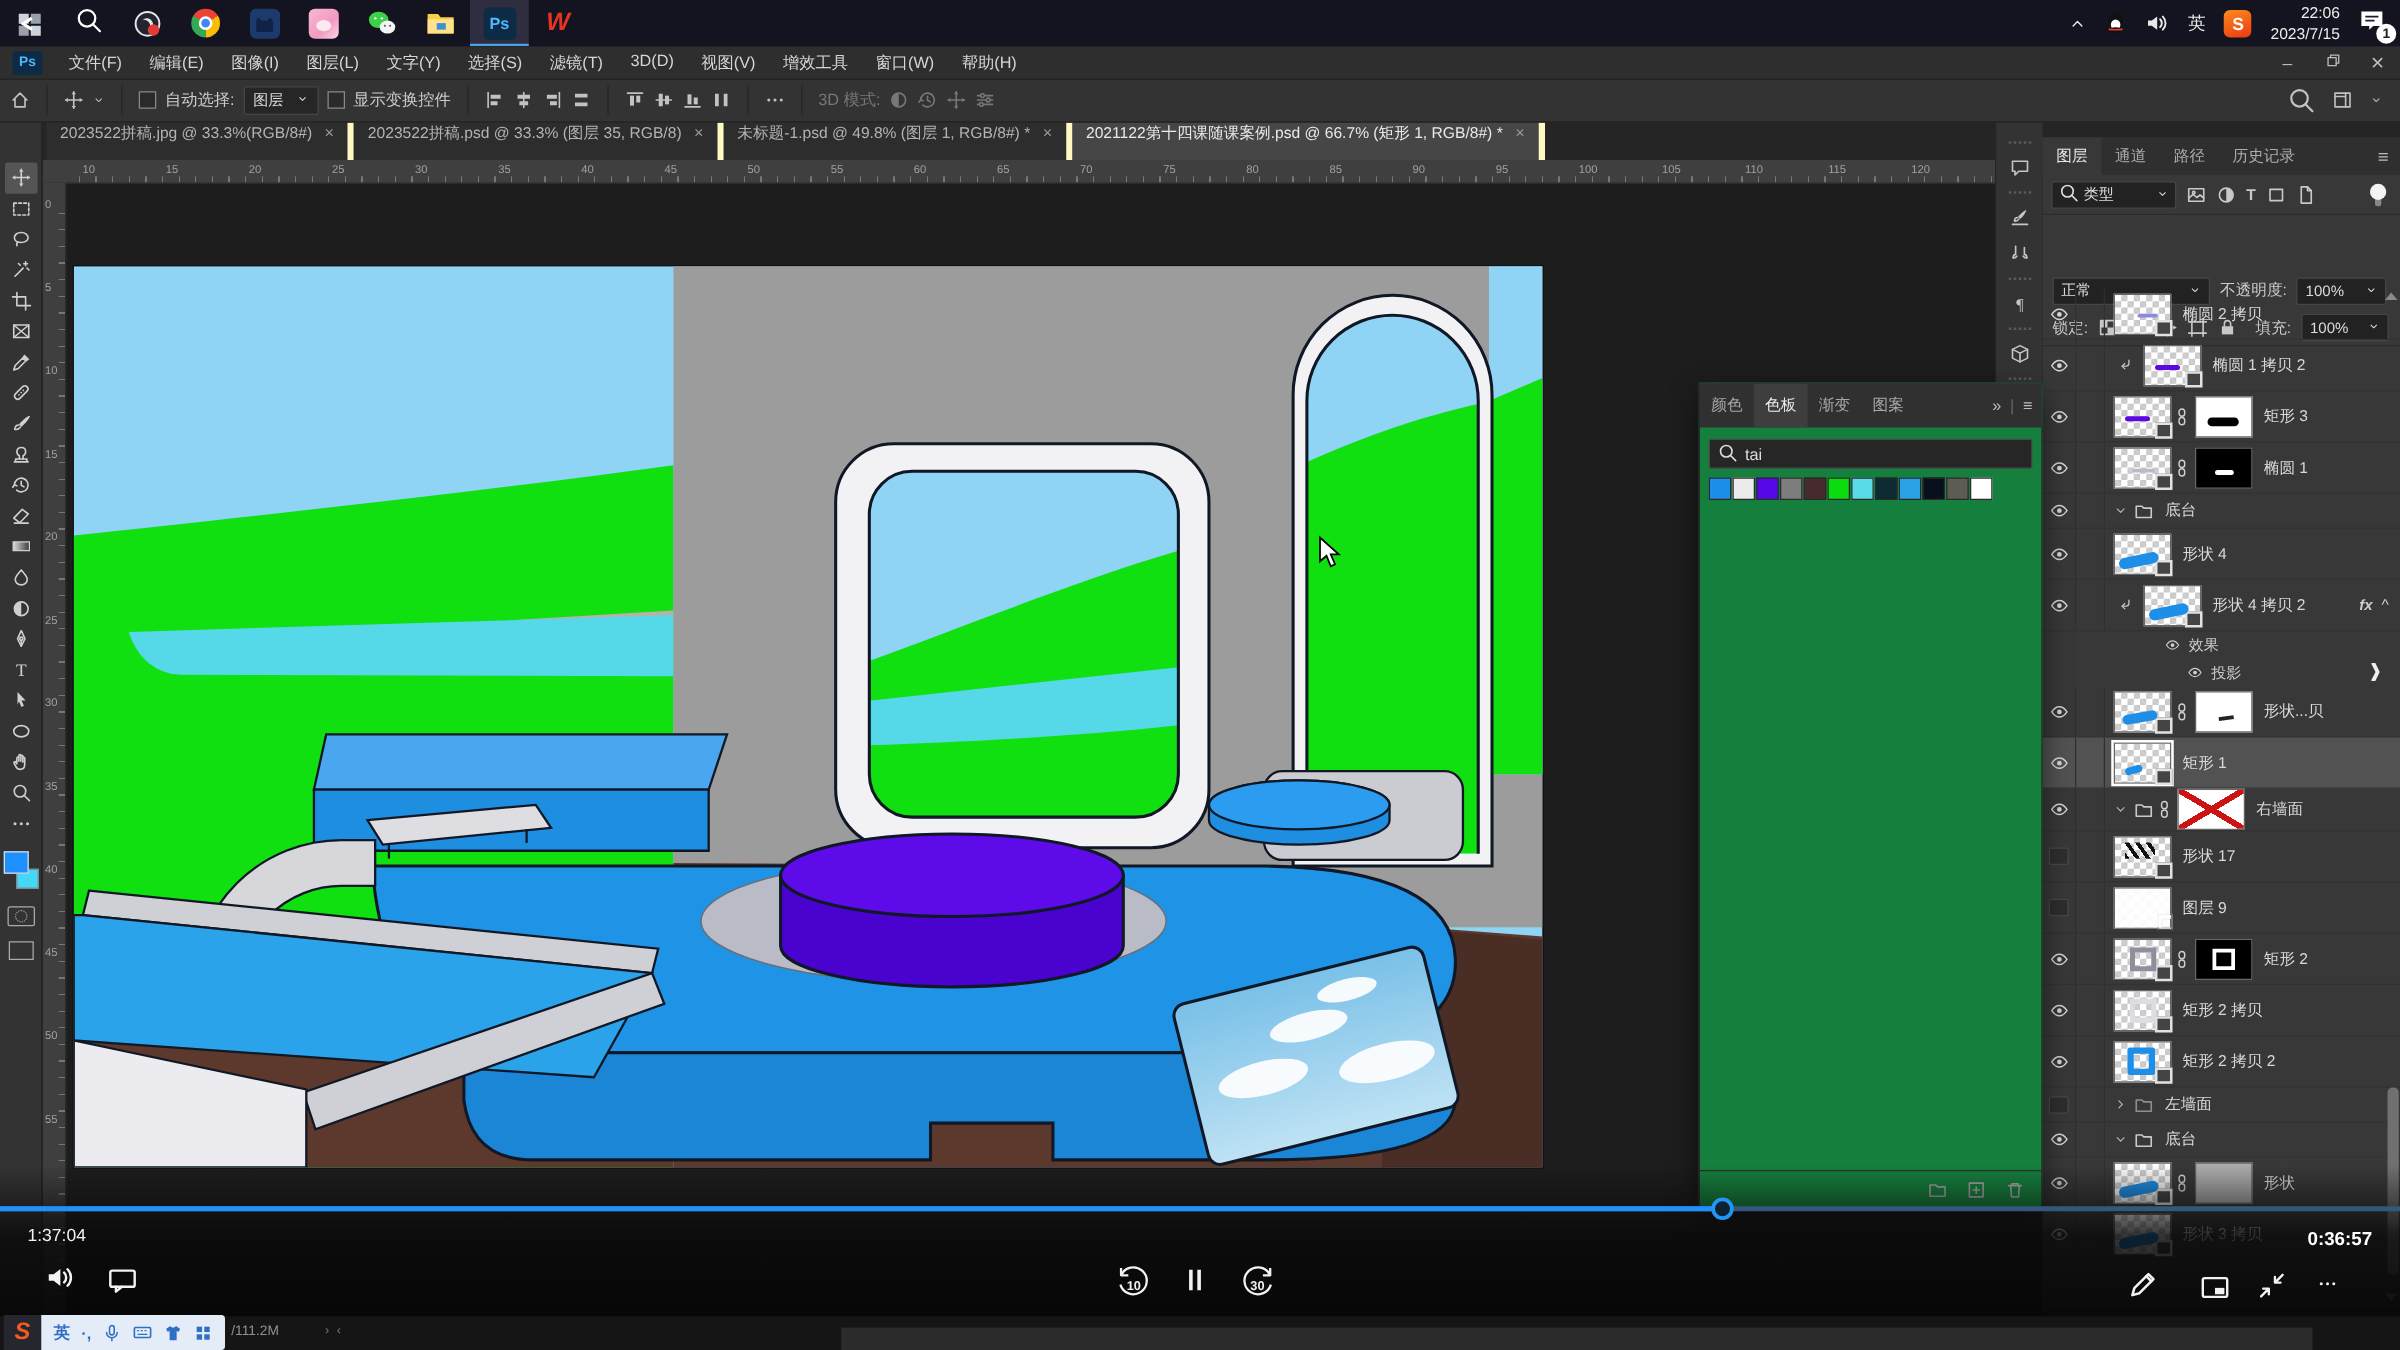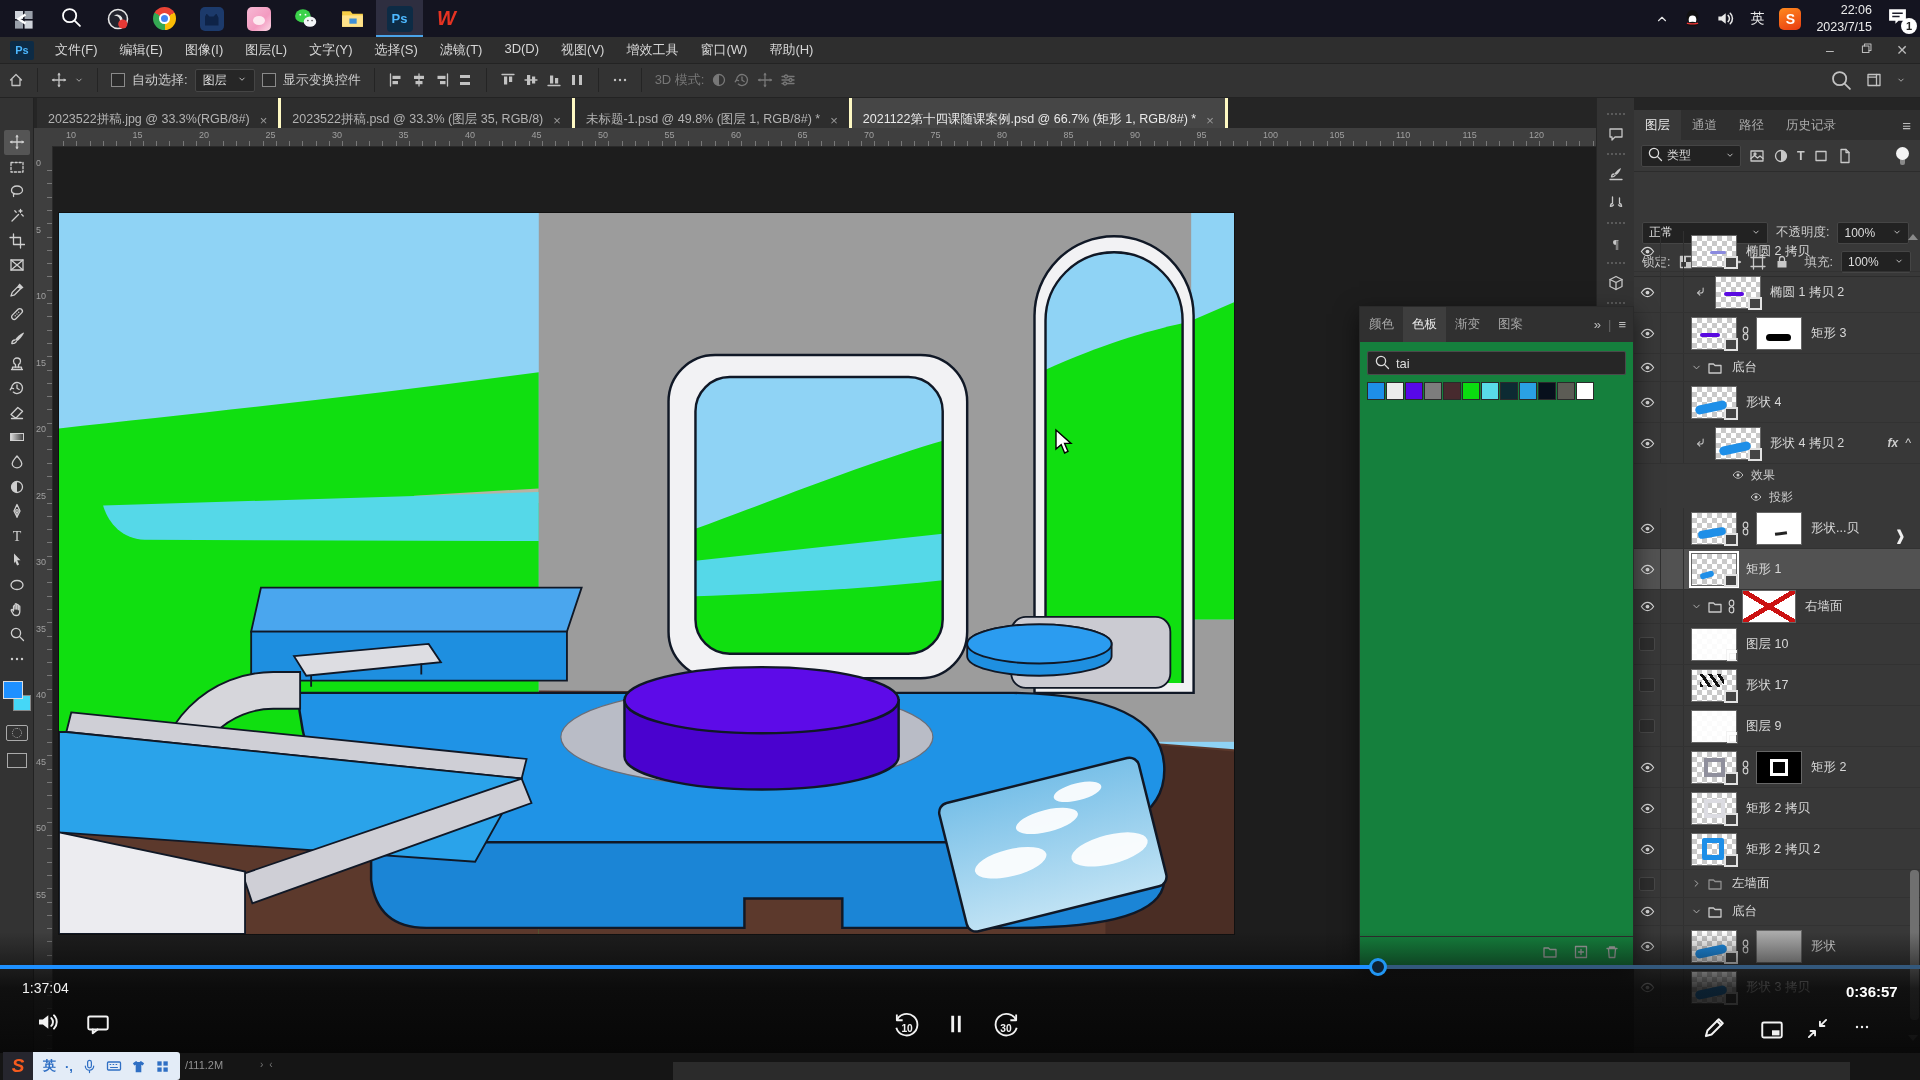--- a/index.html
+++ b/index.html
@@ -34,21 +34,21 @@
   
   .optbar{position:absolute;left:0;top:63px;width:1920px;height:35px;background:#333;display:flex;align-items:center;gap:7px;padding-left:8px;font-size:13px;z-index:28;border-bottom:1px solid #232323;box-sizing:border-box;}
   .sep{width:1px;height:24px;background:#242424;margin:0 6px;flex:none;}
   .opt-select{background:#262626;border:1px solid #454545;height:21px;border-radius:2px;padding:0 7px;display:flex;align-items:center;gap:10px;font-size:12px;color:#ddd;}
   .checkbox{width:12px;height:12px;border:1px solid #8a8a8a;background:#2a2a2a;flex:none;}
   .opt-icon{color:#c2c2c2;}
   .dim{color:#777;}
   .opt-right{margin-left:auto;display:flex;align-items:center;gap:14px;padding-right:14px;color:#c2c2c2;}
   
   .tabbar{position:absolute;left:0;top:98px;width:1920px;height:30px;background:#252525;display:flex;align-items:stretch;padding-left:37px;box-sizing:border-box;z-index:22;}
-  .doc-tab{display:flex;align-items:flex-end;padding:0 11px;background:#2d2d2d;border-right:3px solid #fef9c3;font-size:12.5px;color:#b3b3b3;white-space:nowrap;}
+  .doc-tab{display:flex;align-items:flex-start;padding:0 11px;background:#2d2d2d;border-right:5px solid #fef9c3;font-size:12.5px;color:#b3b3b3;white-space:nowrap;}
   .doc-tab.active{background:#464646;color:#e9e9e9;}
   .tab-close{margin-left:10px;color:#999;font-size:13px;}
   
   .toolbar{position:absolute;left:0;top:98px;width:34px;height:982px;background:#333;border-right:1px solid #222;z-index:26;display:flex;flex-direction:column;align-items:center;padding-top:32px;box-sizing:border-box;}
   .tool{width:26px;height:24.6px;display:flex;align-items:center;justify-content:center;color:#cfcfcf;flex:none;}
   .tool.selected{background:#555;border-radius:2px;}
   .fgbg{position:relative;width:28px;height:32px;margin-top:8px;flex:none;}
   .fg{position:absolute;left:0;top:2px;width:18px;height:16px;border:1px solid #ddd;z-index:2;}
   .bg{position:absolute;right:0;bottom:0;width:16px;height:14px;border:1px solid #888;}
   .qmask{width:20px;height:14px;border:1px solid #aaa;border-radius:2px;margin-top:14px;position:relative;flex:none;}
@@ -965,20 +965,40 @@
           </div>
           <span class="chain">
             <svg viewBox="0 0 10 16" width="9" height="15" fill="none" stroke="currentColor" stroke-width="1.3">
               <rect x="2.5" y="1" width="5" height="6.5" rx="2.5"></rect>
               <rect x="2.5" y="8.5" width="5" height="6.5" rx="2.5"></rect>
             </svg>
           </span>
           <div class="mask m-white"></div>
           <span class="lname">矩形 3</span>
         </div>
+        <div class="lrow">
+          <div class="eyecell">
+            <svg viewBox="0 0 16 16" width="15" height="15">
+              <path d="M1.5 8c2-3 4.2-4.4 6.5-4.4S12.5 5 14.5 8c-2 3-4.2 4.4-6.5 4.4S3.5 11 1.5 8z" fill="none" stroke="currentColor" stroke-width="1.2"></path>
+              <circle cx="8" cy="8" r="2" fill="currentColor"></circle>
+            </svg>
+          </div>
+          <div class="col2"></div>
+          <div class="thumb t-grayline">
+            <span class="b-shape"></span>
+          </div>
+          <span class="chain">
+            <svg viewBox="0 0 10 16" width="9" height="15" fill="none" stroke="currentColor" stroke-width="1.3">
+              <rect x="2.5" y="1" width="5" height="6.5" rx="2.5"></rect>
+              <rect x="2.5" y="8.5" width="5" height="6.5" rx="2.5"></rect>
+            </svg>
+          </span>
+          <div class="mask m-black"></div>
+          <span class="lname">椭圆 1</span>
+        </div>
         <div class="lrow group">
           <div class="eyecell">
             <svg viewBox="0 0 16 16" width="15" height="15">
               <path d="M1.5 8c2-3 4.2-4.4 6.5-4.4S12.5 5 14.5 8c-2 3-4.2 4.4-6.5 4.4S3.5 11 1.5 8z" fill="none" stroke="currentColor" stroke-width="1.2"></path>
               <circle cx="8" cy="8" r="2" fill="currentColor"></circle>
             </svg>
           </div>
           <div class="col2"></div>
           <span class="gchev">
             <svg viewBox="0 0 16 16" width="11" height="11" fill="none" stroke="currentColor" stroke-width="1.3" stroke-linecap="round" stroke-linejoin="round">
@@ -1098,30 +1118,20 @@
             </svg>
           </span>
           <span class="chain">
             <svg viewBox="0 0 10 16" width="9" height="15" fill="none" stroke="currentColor" stroke-width="1.3">
               <rect x="2.5" y="1" width="5" height="6.5" rx="2.5"></rect>
               <rect x="2.5" y="8.5" width="5" height="6.5" rx="2.5"></rect>
             </svg>
           </span>
           <div class="mask m-redx"></div>
           <span class="lname">右墙面</span>
-        </div>
-        <div class="lrow">
-          <div class="eyecell">
-            <span class="noeye"></span>
-          </div>
-          <div class="col2"></div>
-          <div class="thumb t-white">
-            <span class="b-smart"></span>
-          </div>
-          <span class="lname">图层 10</span>
         </div>
         <div class="lrow">
           <div class="eyecell">
             <span class="noeye"></span>
           </div>
           <div class="col2"></div>
           <div class="thumb t-strokes">
             <span class="b-shape"></span>
           </div>
           <span class="lname">形状 17</span>

